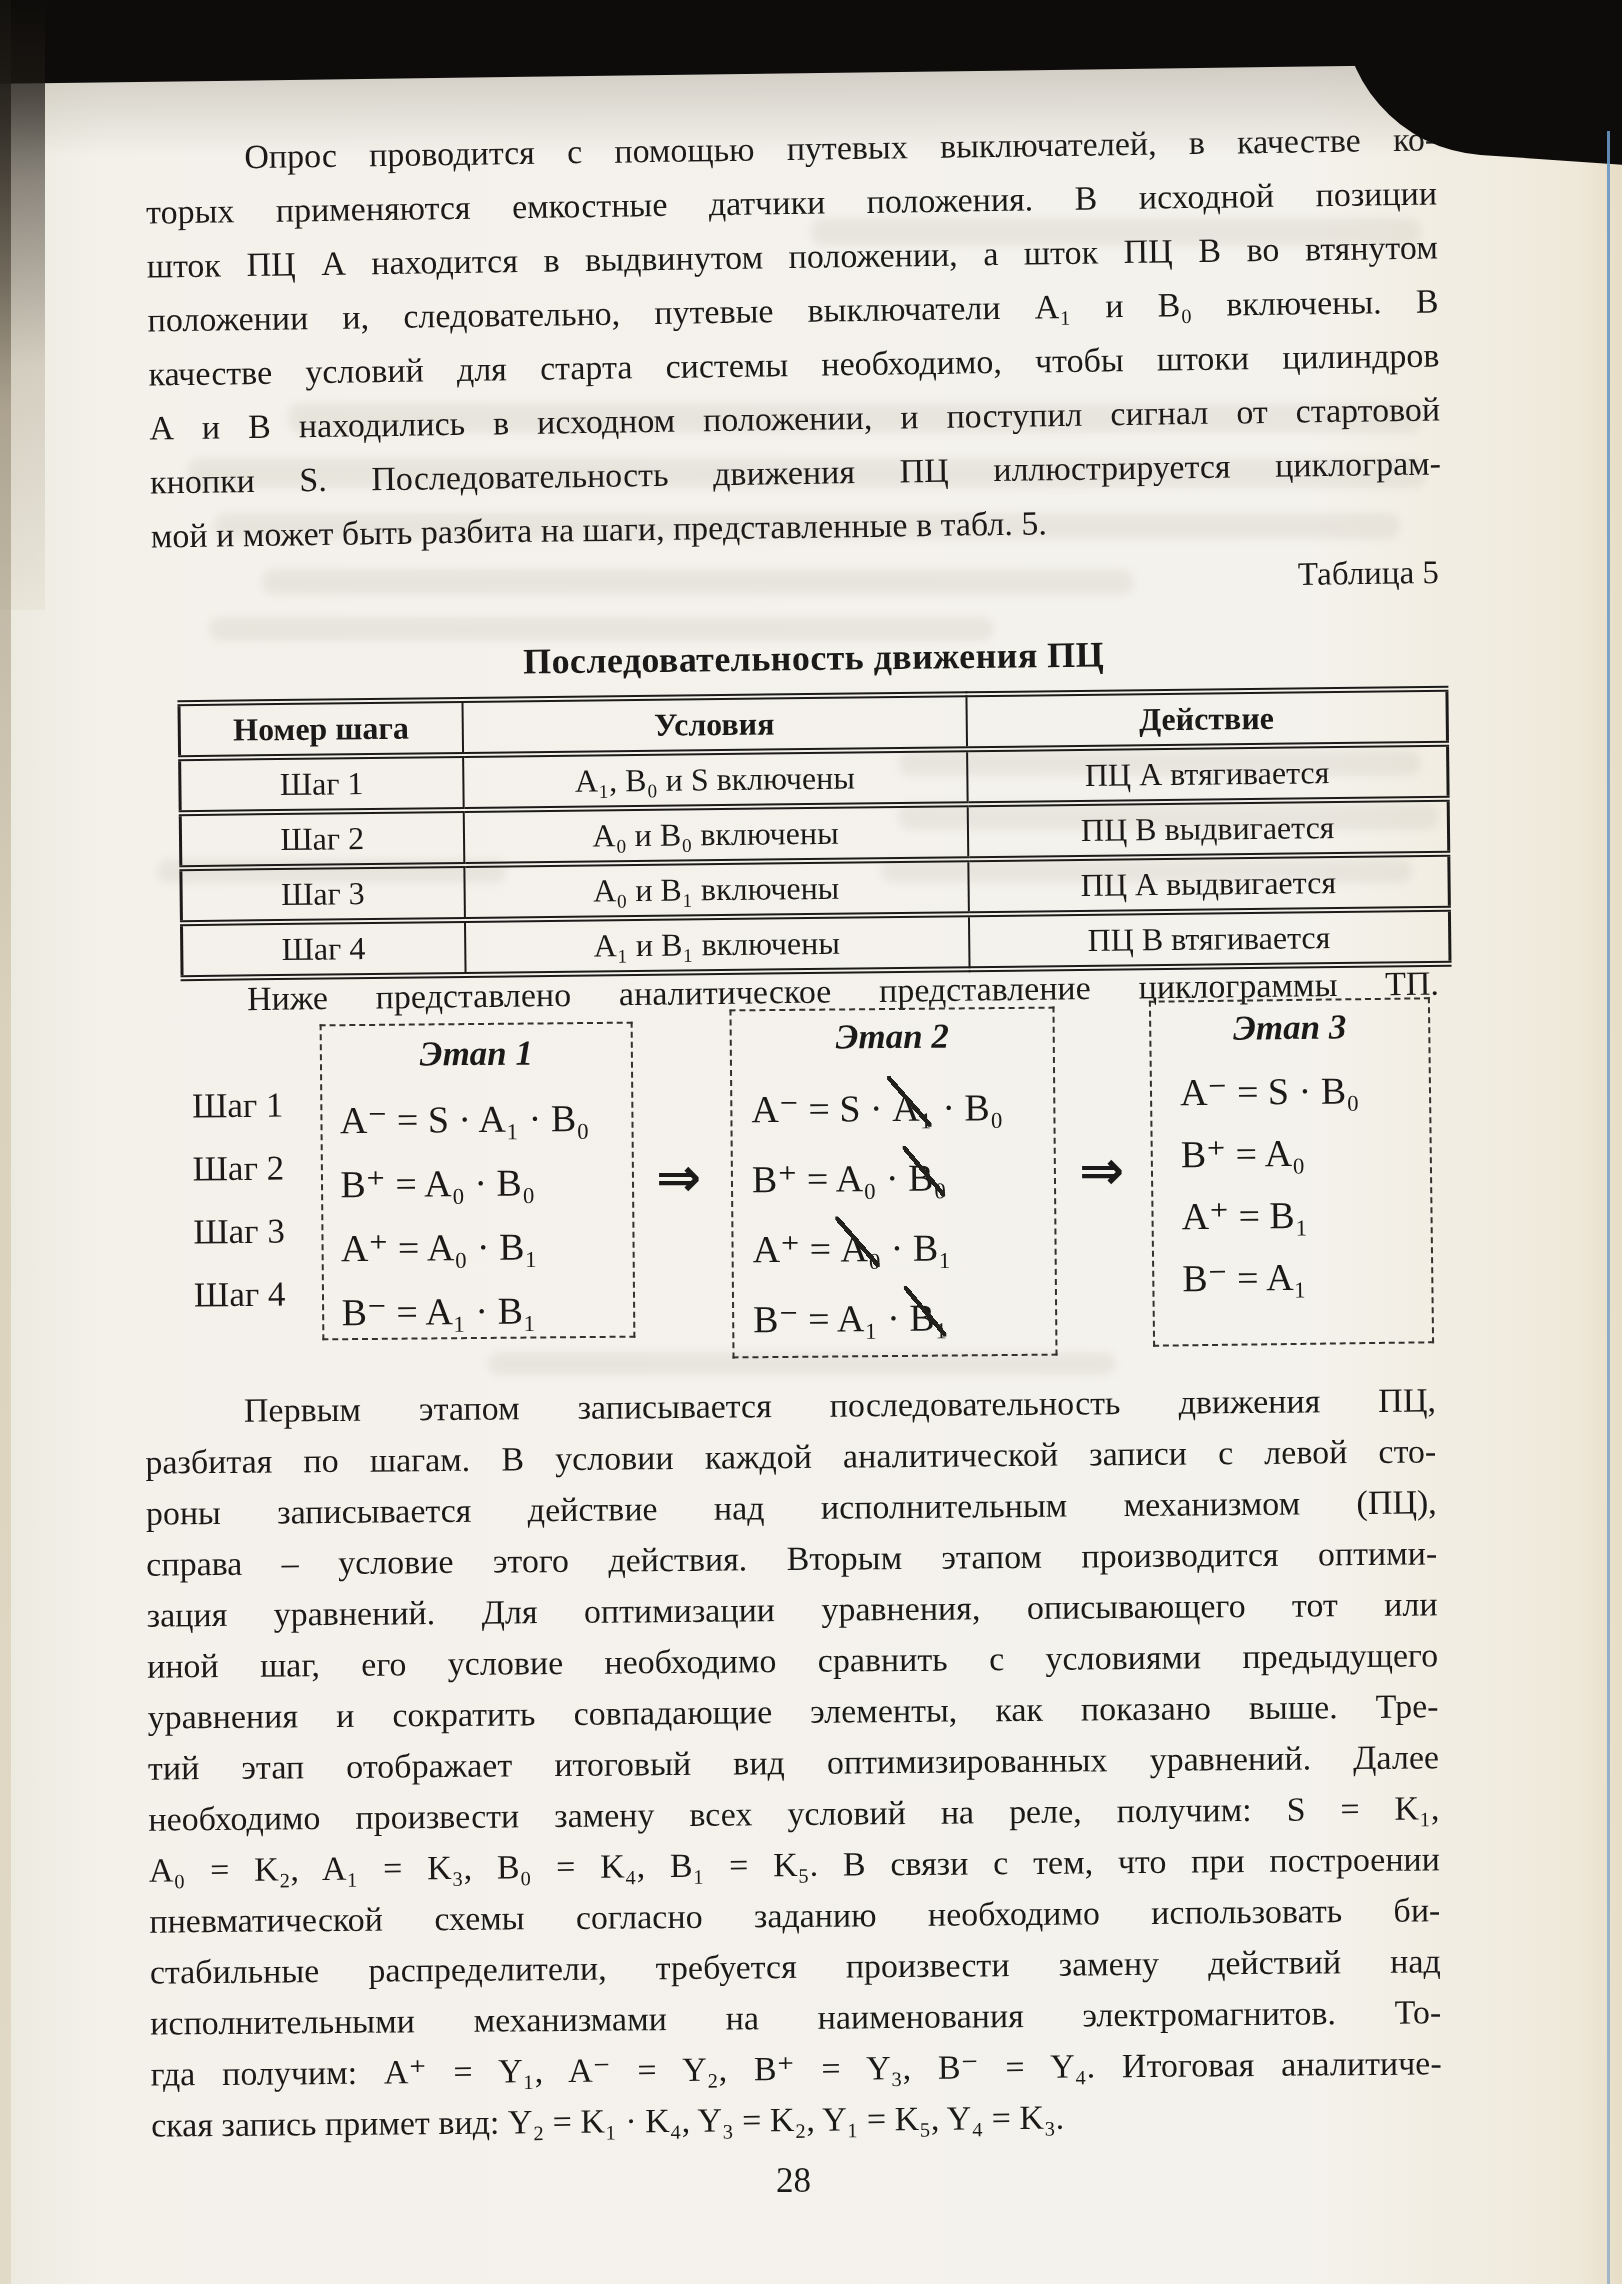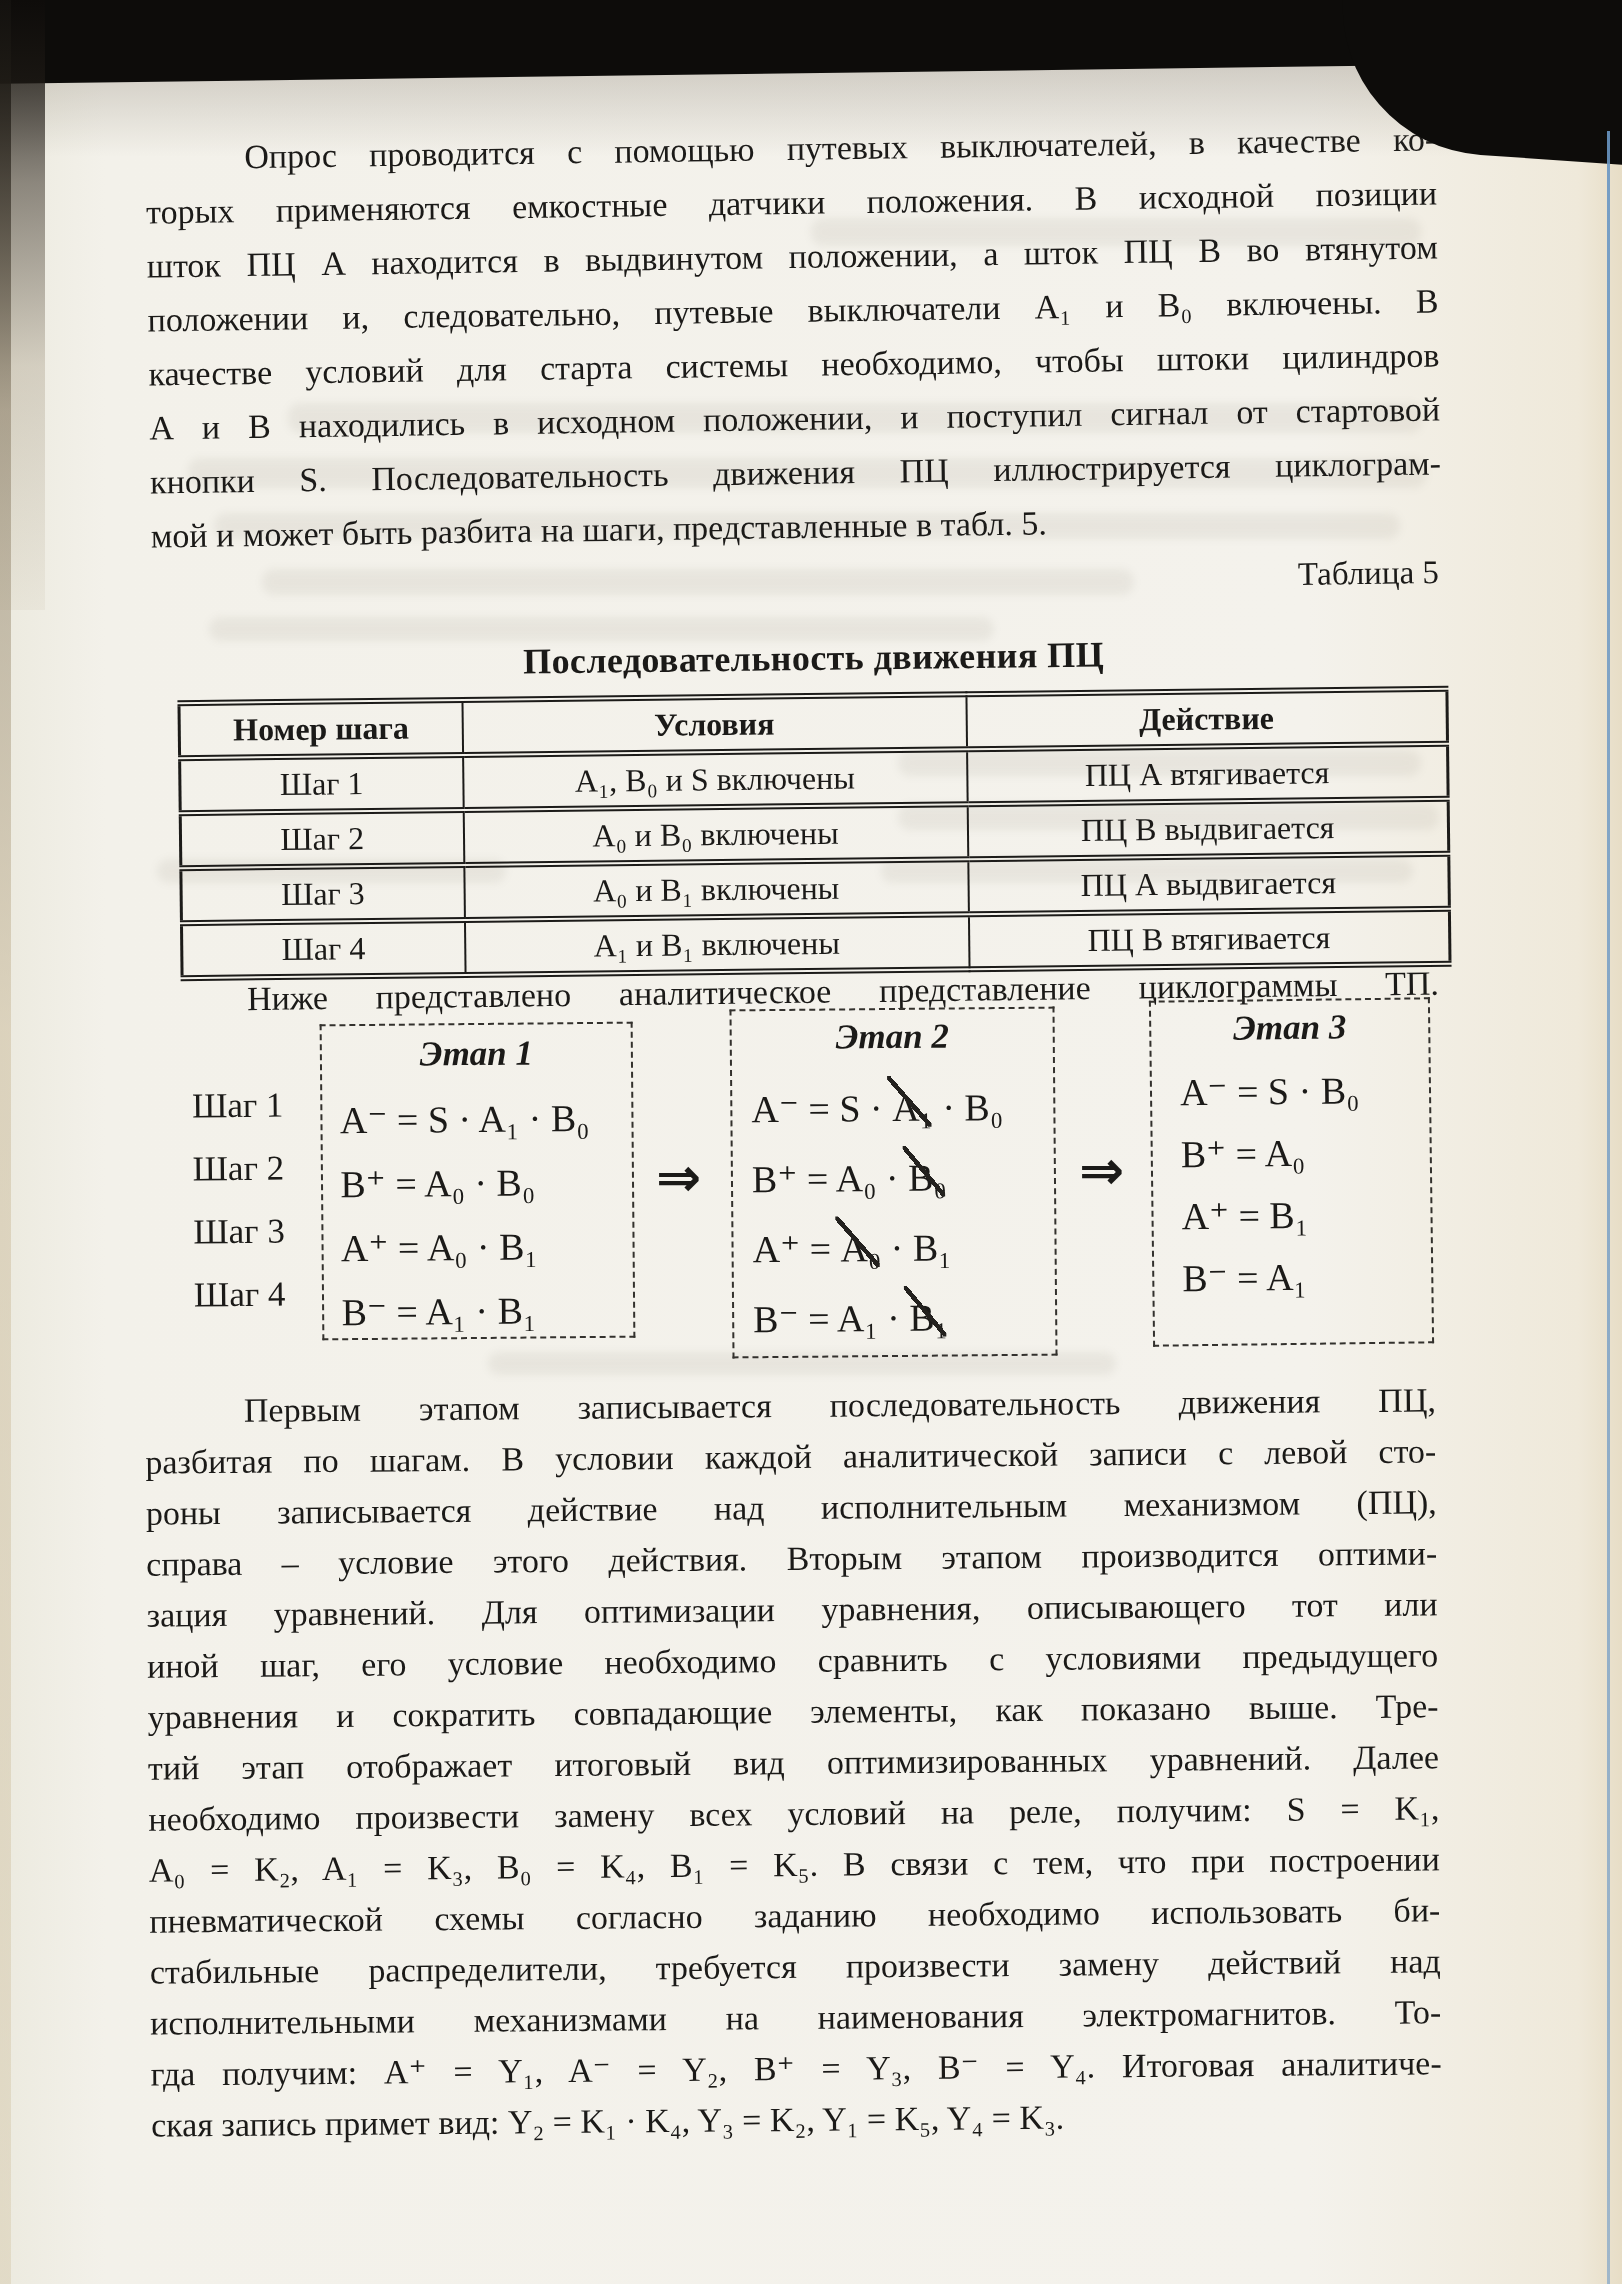--- a/index.html
+++ b/index.html
@@ -229,20 +229,21 @@
     <div class="line">тий этап отображает итоговый вид оптимизированных уравнений. Далее</div>
     <div class="line">необходимо произвести замену всех условий на реле, получим: S = K₁,</div>
     <div class="line">A₀ = K₂, A₁ = K₃, B₀ = K₄, B₁ = K₅. В связи с тем, что при построении</div>
     <div class="line">пневматической схемы согласно заданию необходимо использовать би-</div>
     <div class="line">стабильные распределители, требуется произвести замену действий над</div>
     <div class="line">исполнительными механизмами на наименования электромагнитов. То-</div>
     <div class="line">гда получим: A⁺ = Y₁, A⁻ = Y₂, B⁺ = Y₃, B⁻ = Y₄. Итоговая аналитиче-</div>
     <div class="line short">ская запись примет вид: Y₂ = K₁ · K₄, Y₃ = K₂, Y₁ = K₅, Y₄ = K₃.</div>
   </div>
 
+  <div class="block pagenum" style="left:148px;top:2161px;">28</div>
 
   <div class="paper-shade-top"></div>
   <div class="edge-top"></div>
   <div class="edge-corner-tr"></div>
   <div class="edge-left"></div>
   <div class="edge-left-strip"></div>
   <div class="edge-blue-line"></div>
 </div>
 
 

